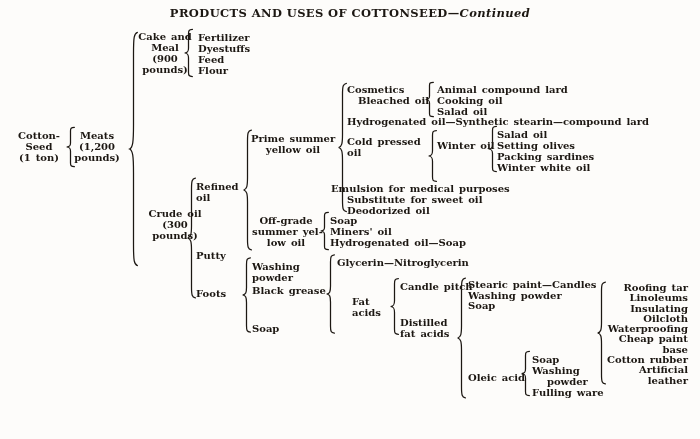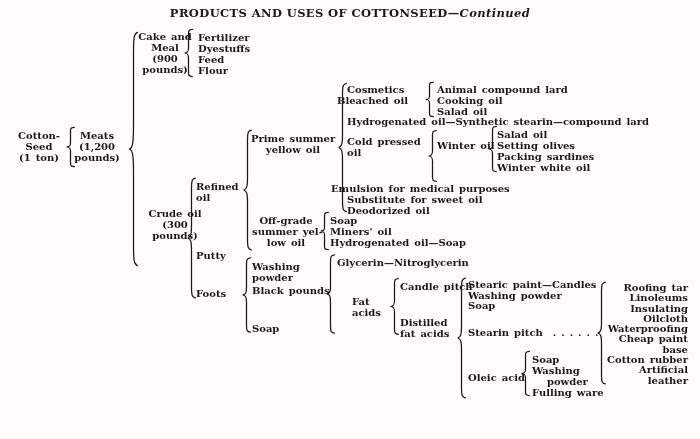--- a/index.html
+++ b/index.html
@@ -72,21 +72,21 @@
   <svg class="br" style="left:243px;top:129px;height:122px" viewBox="0 0 10 100" preserveAspectRatio="none">
       <path d="M9.3 1 C5.6 1.6 5 3 5 10 L5 40 C5 47 4.2 49.4 0.7 50 C4.2 50.6 5 53 5 60 L5 90 C5 97 5.6 98.4 9.3 99"></path>
     </svg>
   <div class="nd c" style="left:251px;top:133px;width:84px">Prime summer
 yellow oil</div>
   <svg class="br" style="left:338px;top:82px;height:131px" viewBox="0 0 10 100" preserveAspectRatio="none">
       <path d="M9.3 1 C5.6 1.6 5 3 5 10 L5 40 C5 47 4.2 49.4 0.7 50 C4.2 50.6 5 53 5 60 L5 90 C5 97 5.6 98.4 9.3 99"></path>
     </svg>
 
   <div class="nd" style="left:347px;top:84px">Cosmetics</div>
-  <div class="nd" style="left:337px;top:95px">Bleached oil</div>
+  <div class="nd" style="left:358px;top:95px">Bleached oil</div>
   <svg class="br" style="left:425px;top:82px;height:35px" viewBox="0 0 10 100" preserveAspectRatio="none">
       <path d="M9.3 1 C5.6 1.6 5 3 5 10 L5 40 C5 47 4.2 49.4 0.7 50 C4.2 50.6 5 53 5 60 L5 90 C5 97 5.6 98.4 9.3 99"></path>
     </svg>
   <div class="nd" style="left:437px;top:84px">Animal compound lard
 Cooking oil
 Salad oil</div>
 
   <div class="nd" style="left:347px;top:116px">Hydrogenated oil—Synthetic stearin—compound lard</div>
 
   <div class="nd" style="left:347px;top:136px">Cold pressed
@@ -115,21 +115,21 @@
     </svg>
   <div class="nd" style="left:330px;top:215px">Soap
 Miners' oil
 Hydrogenated oil—Soap</div>
 
   <svg class="br" style="left:242px;top:257px;height:76px" viewBox="0 0 10 100" preserveAspectRatio="none">
       <path d="M9.3 1 C5.6 1.6 5 3 5 10 L5 40 C5 47 4.2 49.4 0.7 50 C4.2 50.6 5 53 5 60 L5 90 C5 97 5.6 98.4 9.3 99"></path>
     </svg>
   <div class="nd" style="left:252px;top:261px">Washing
 powder</div>
-  <div class="nd" style="left:252px;top:285px">Black pounds</div>
+  <div class="nd" style="left:252px;top:285px">Black grease</div>
   <div class="nd" style="left:252px;top:323px">Soap</div>
 
   <svg class="br" style="left:326px;top:254px;height:80px" viewBox="0 0 10 100" preserveAspectRatio="none">
       <path d="M9.3 1 C5.6 1.6 5 3 5 10 L5 40 C5 47 4.2 49.4 0.7 50 C4.2 50.6 5 53 5 60 L5 90 C5 97 5.6 98.4 9.3 99"></path>
     </svg>
   <div class="nd" style="left:337px;top:257px">Glycerin—Nitroglycerin</div>
   <div class="nd" style="left:352px;top:296px">Fat
 acids</div>
   <svg class="br" style="left:390px;top:278px;height:57px" viewBox="0 0 10 100" preserveAspectRatio="none">
       <path d="M9.3 1 C5.6 1.6 5 3 5 10 L5 40 C5 47 4.2 49.4 0.7 50 C4.2 50.6 5 53 5 60 L5 90 C5 97 5.6 98.4 9.3 99"></path>
@@ -137,21 +137,20 @@
   <div class="nd" style="left:400px;top:281px">Candle pitch</div>
   <div class="nd" style="left:400px;top:317px">Distilled
 fat acids</div>
 
   <svg class="br" style="left:457px;top:277px;height:122px" viewBox="0 0 10 100" preserveAspectRatio="none">
       <path d="M9.3 1 C5.6 1.6 5 3 5 10 L5 40 C5 47 4.2 49.4 0.7 50 C4.2 50.6 5 53 5 60 L5 90 C5 97 5.6 98.4 9.3 99"></path>
     </svg>
   <div class="nd" style="left:468px;top:279px">Stearic paint—Candles</div>
   <div class="nd" style="left:468px;top:290px">Washing powder</div>
   <div class="nd" style="left:468px;top:300px">Soap</div>
-  <div class="nd" style="left:468px;top:327px">Stearin pitch  . . . . . .</div>
   <div class="nd" style="left:468px;top:372px">Oleic acid</div>
 
   <svg class="br" style="left:597px;top:281px;height:104px" viewBox="0 0 10 100" preserveAspectRatio="none">
       <path d="M9.3 1 C5.6 1.6 5 3 5 10 L5 40 C5 47 4.2 49.4 0.7 50 C4.2 50.6 5 53 5 60 L5 90 C5 97 5.6 98.4 9.3 99"></path>
     </svg>
   <div class="nd lh103" style="left:607px;top:283px">Roofing tar
 Linoleums
 Insulating
 Oilcloth
 Waterproofing

